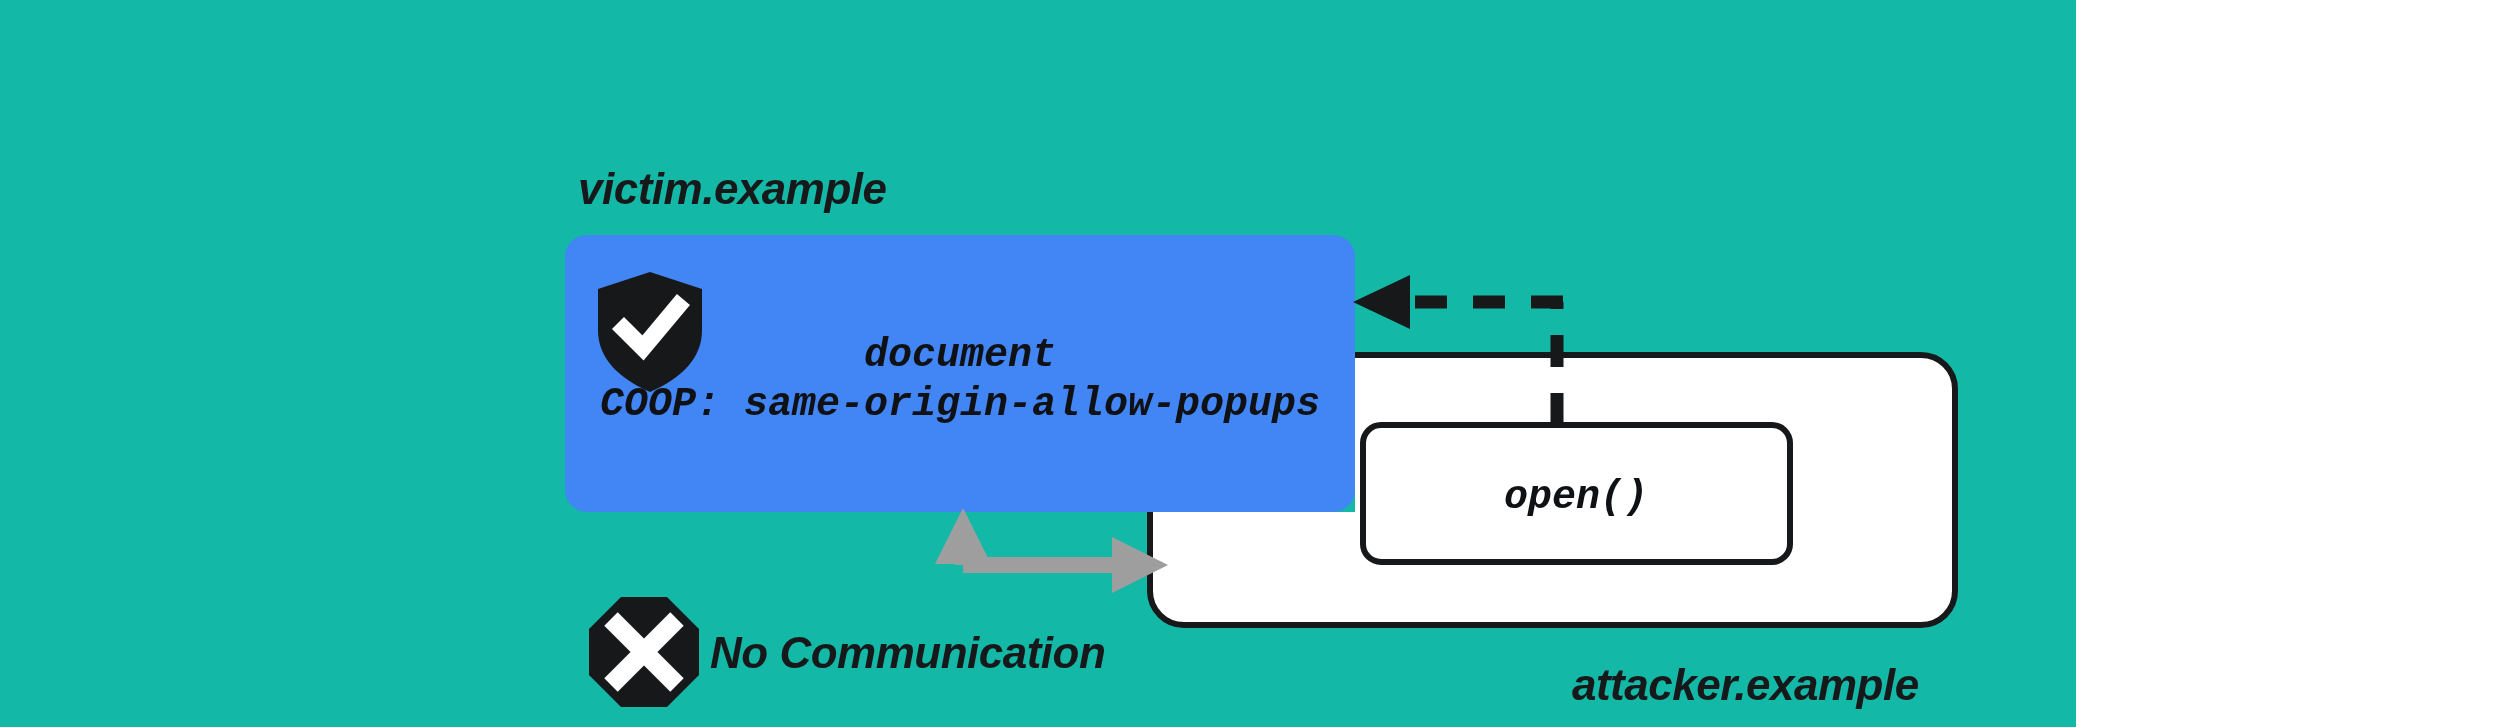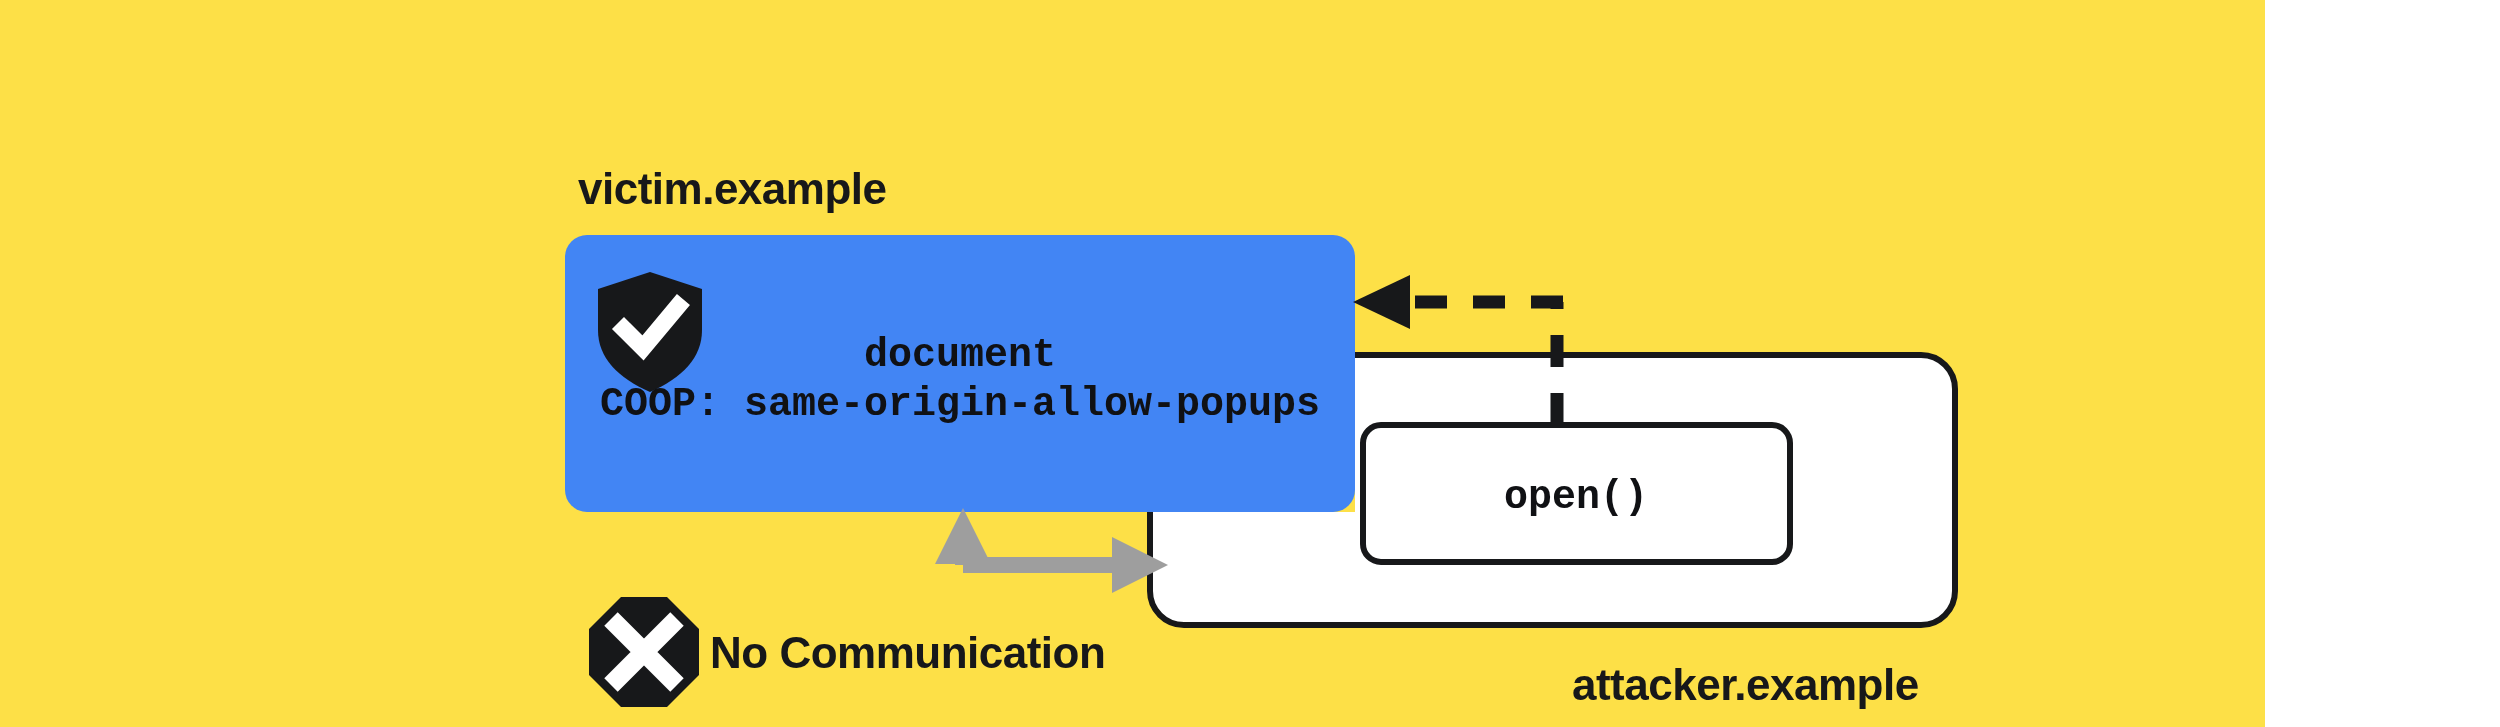--- a/index.html
+++ b/index.html
@@ -5,24 +5,25 @@
   html, body {
     margin: 0;
     padding: 0;
     background: #ffffff;
   }
   body {
     font-family: "Liberation Sans", sans-serif;
   }
   #stage {
     position: relative;
-    width: 2265px;
+    width: 2076px;
     height: 727px;
-    background: #fde047;
+    background: #14b8a6;
     overflow: hidden;
+    font-style: italic;
   }
   #diagram-svg {
     position: absolute;
     left: 0;
     top: 0;
     width: 2500px;
     height: 727px;
   }
   .label-origin {
     font-family: "Liberation Sans", sans-serif;

